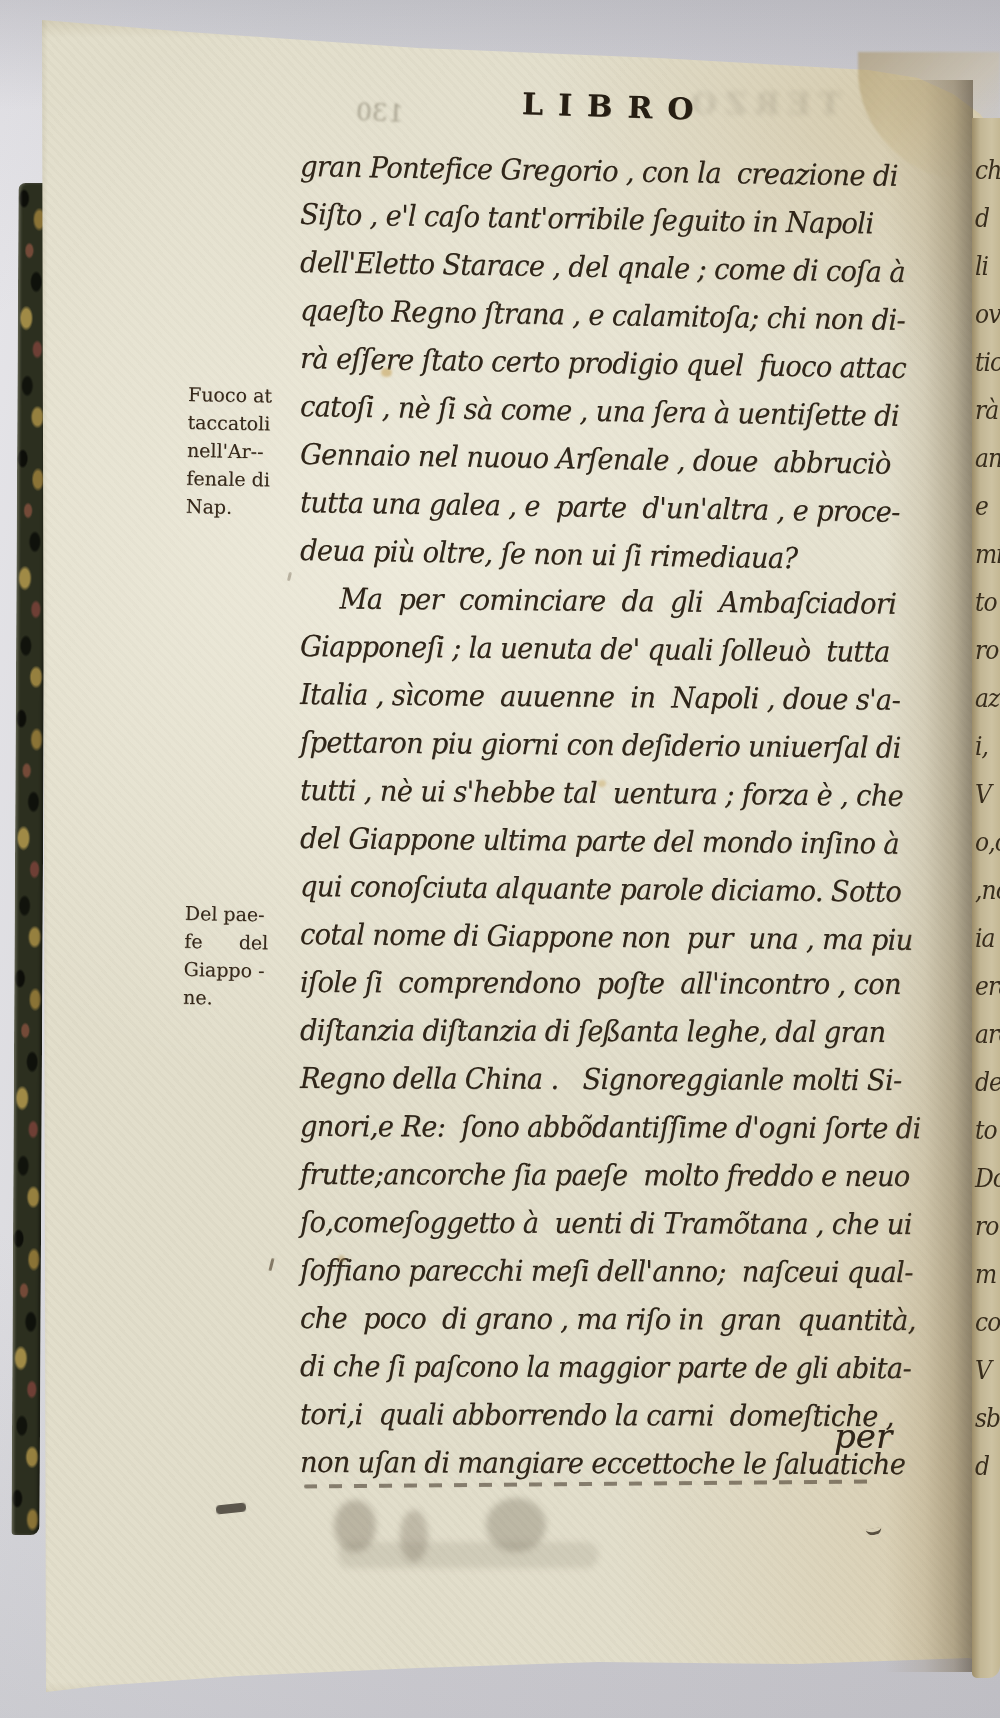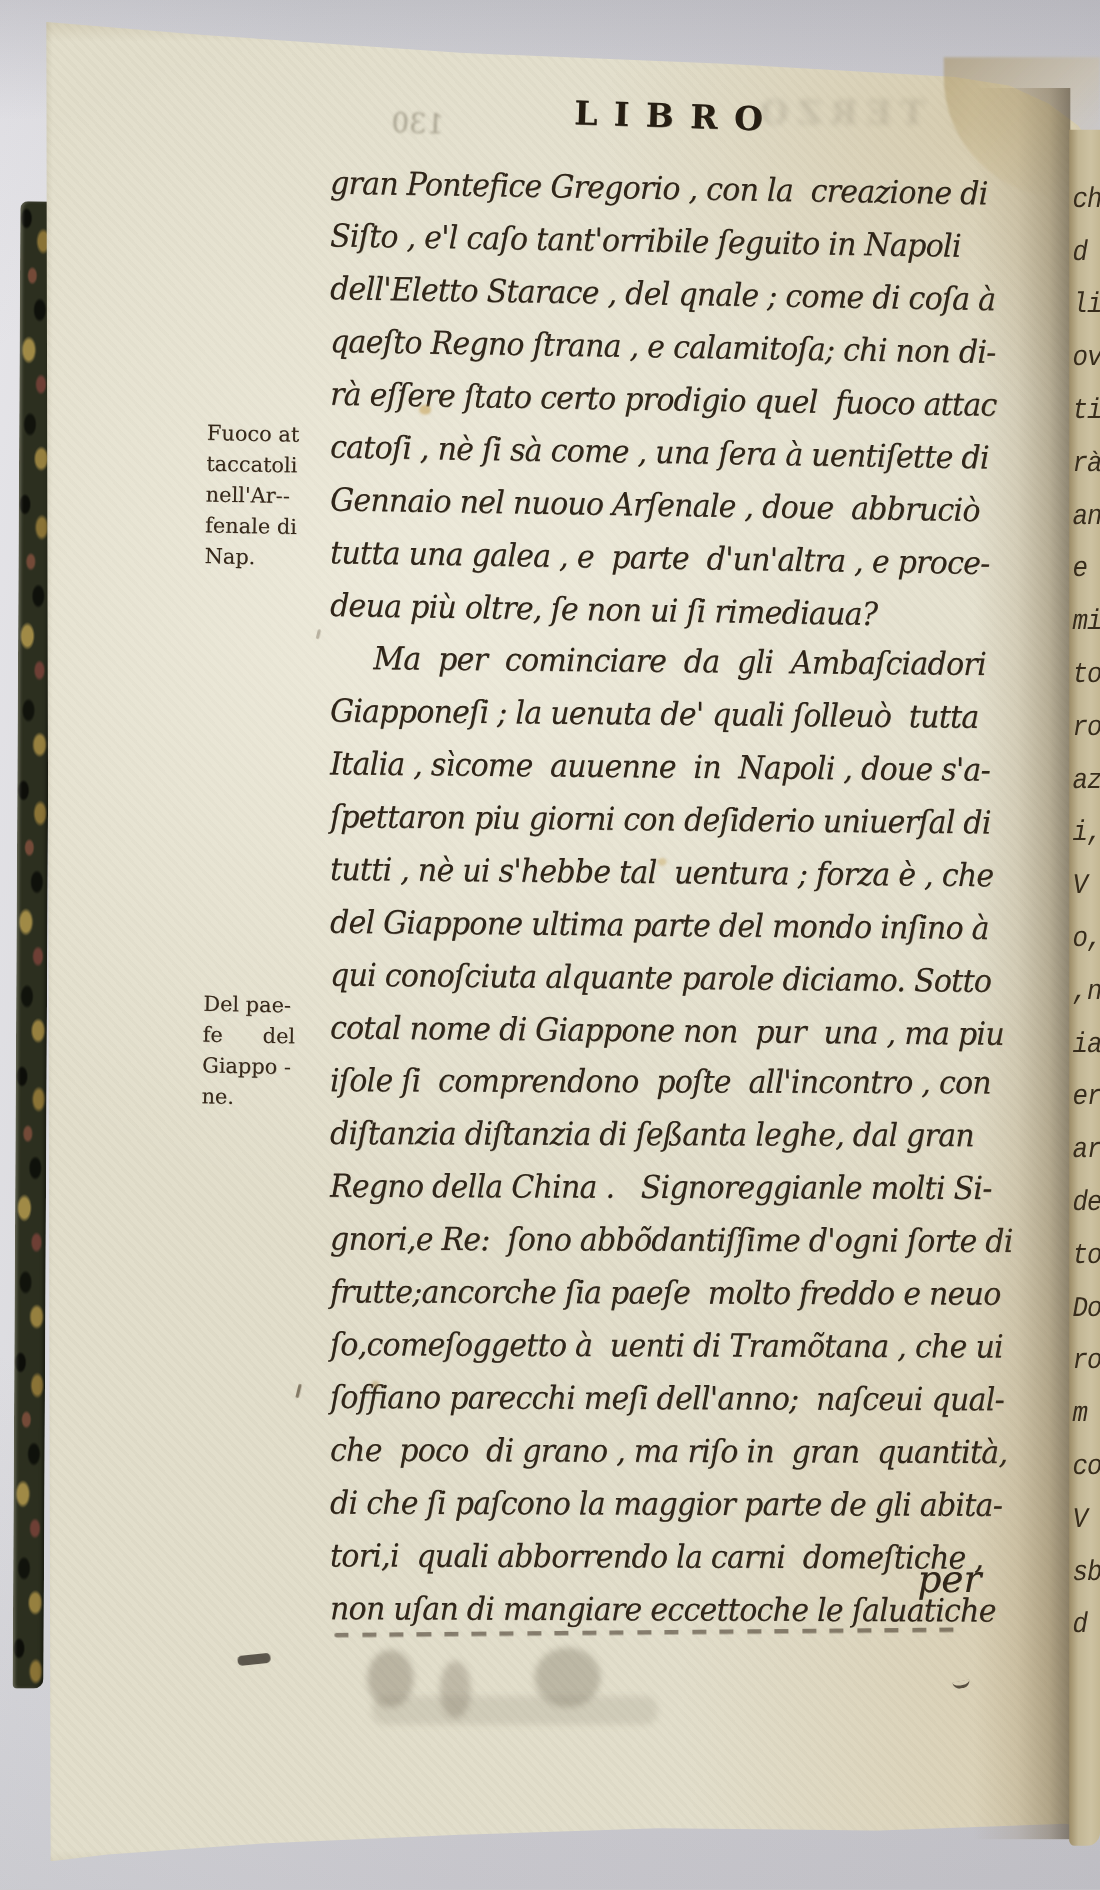--- a/index.html
+++ b/index.html
@@ -104,21 +104,21 @@
   .gutter{
     position:absolute;left:885px;top:80px;width:88px;height:1592px;
     background:linear-gradient(to right, rgba(0,0,0,0) 0%, rgba(130,108,68,.16) 45%,
       rgba(106,88,54,.36) 78%, rgba(73,60,38,.55) 100%);
   }
   .sliver{
     position:absolute;left:972px;top:118px;width:28px;height:1560px;overflow:hidden;
     border-radius:0 0 12px 5px;
     background:linear-gradient(to right, #9d8d68, #c2b694 30%, #cdc2a2 70%, #c4b894);
   }
-  .frags{padding-top:39px;padding-left:3px;font-family:Liberation Mono, monospace;}
+  .frags{padding-top:28px;padding-left:3px;}
   .frag{height:48px;line-height:48px;font-size:26px;font-style:italic;color:#372c1c;
     white-space:pre;transform:scaleX(.9);transform-origin:0 50%;letter-spacing:-1px;}
   
   .spot{position:absolute;border-radius:50%;filter:blur(1px);}
   .spot1{left:343px;top:356px;width:11px;height:9px;background:rgba(196,160,86,.55);}
   .spot2{left:560px;top:768px;width:8px;height:7px;background:rgba(196,160,86,.40);}
   .spot3{left:300px;top:1243px;width:7px;height:7px;background:rgba(180,150,90,.40);}
   .fleck{position:absolute;width:3px;height:13px;background:rgba(70,55,35,.6);
     border-radius:2px;transform:rotate(14deg);filter:blur(.3px);}
   .fleck1{left:232px;top:1246px;}

